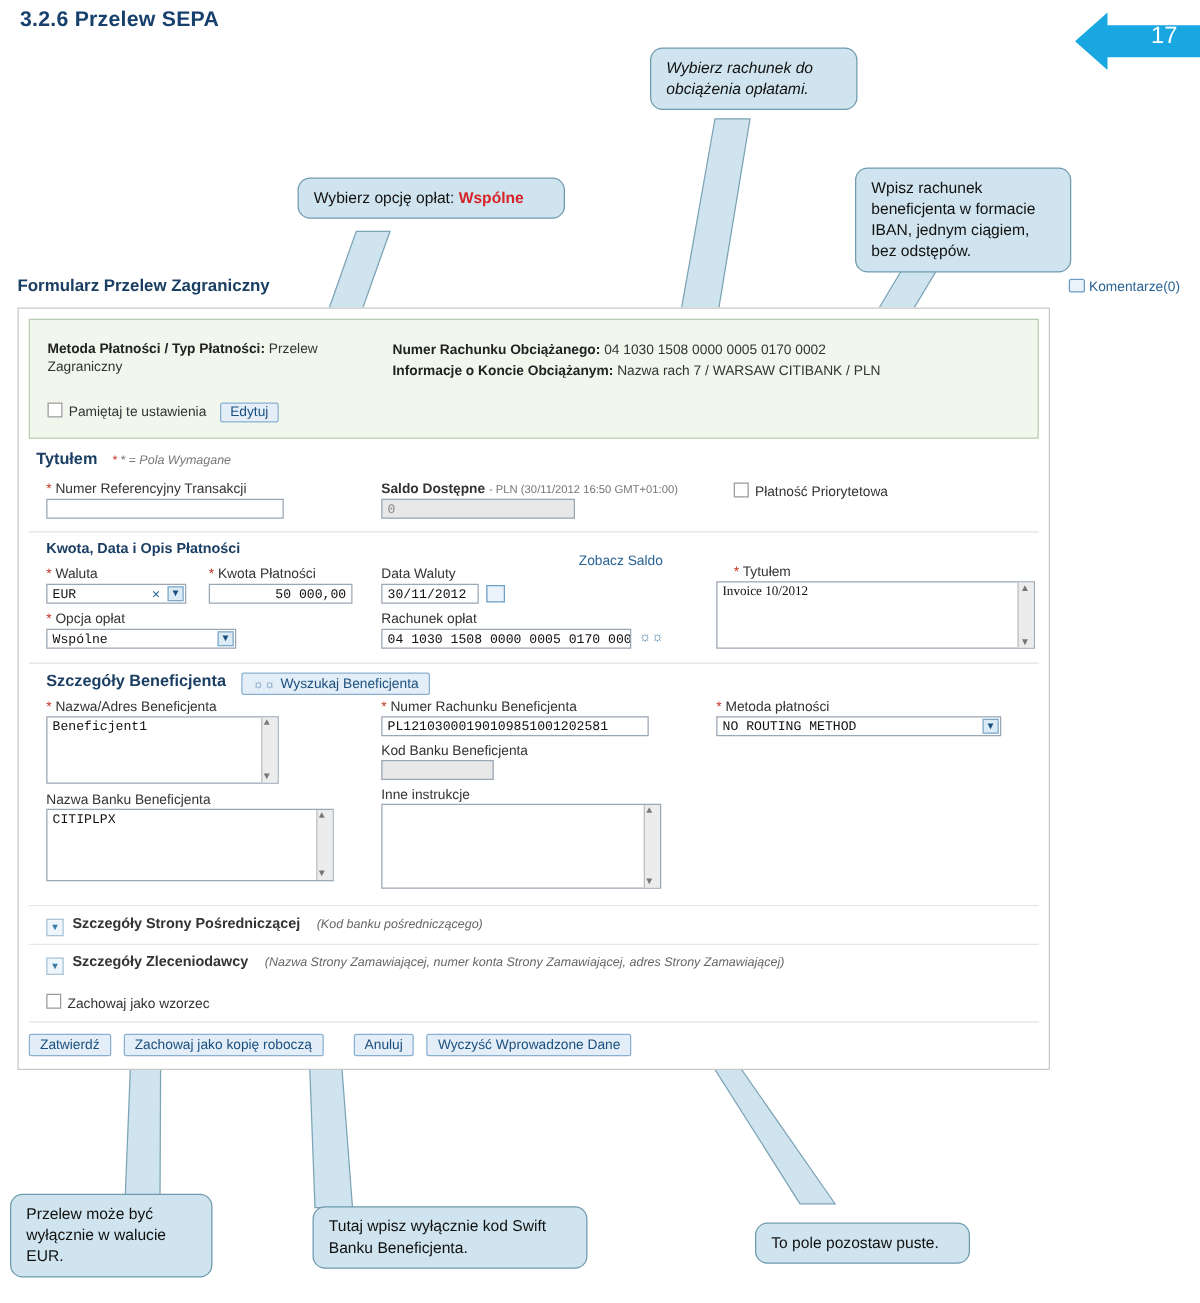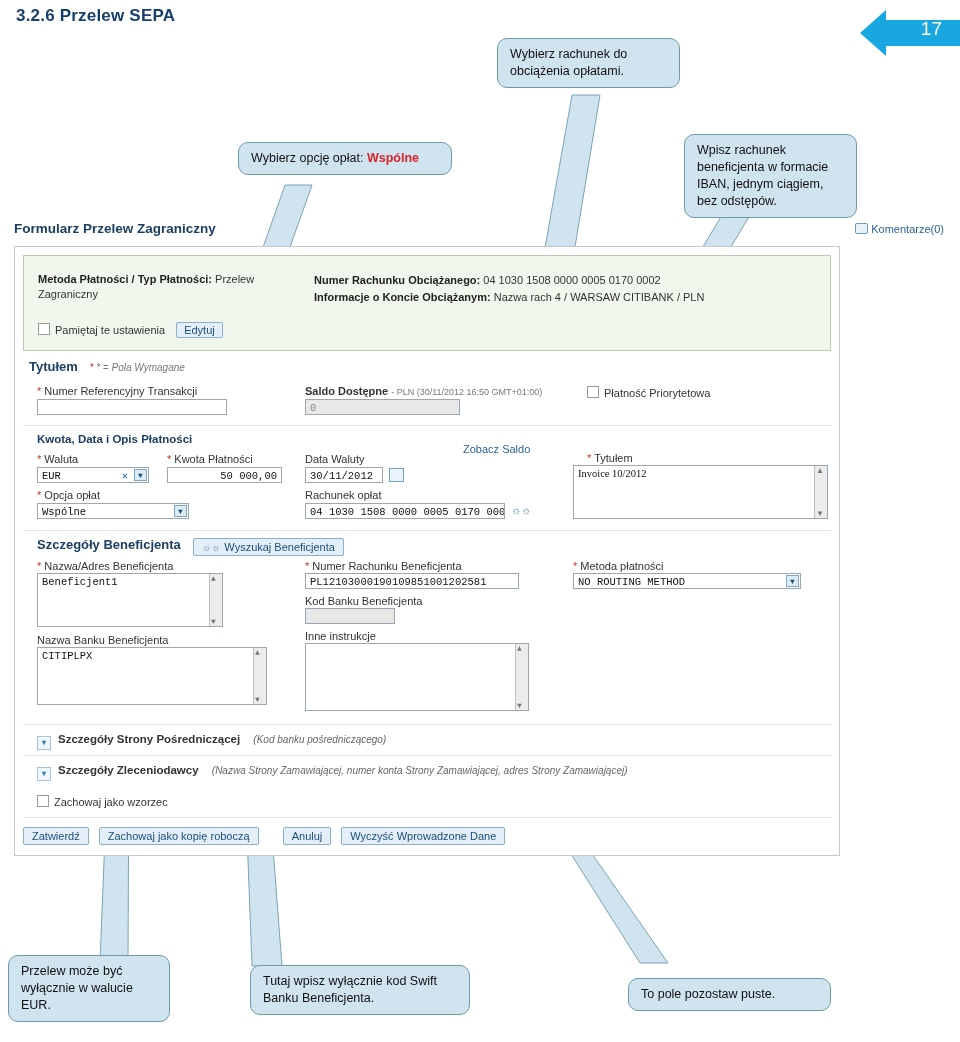--- a/index.html
+++ b/index.html
@@ -103,21 +103,21 @@
     <polygon points="716,780 744,780 760,590 748,586"></polygon>
 
     <polygon points="100,962 128,962 130,516 118,512"></polygon>
 
     <polygon points="252,966 282,966 258,650 240,648"></polygon>
 
     <polygon points="640,963 668,963 478,690 462,682"></polygon>
   </g>
 </svg>
 
-<div class="callout" style="left:497px;top:38px;width:183px;">
+<div class="callout" style="left:520px;top:38px;width:166px;font-style:italic;">
   <span>Wybierz rachunek do obciążenia opłatami.</span>
 </div>
 
 <div class="callout" style="left:238px;top:142px;width:214px;">
   <span>Wybierz opcję opłat: </span><span class="red">Wspólne</span>
 </div>
 
 <div class="callout" style="left:684px;top:134px;width:173px;">
   <span>Wpisz rachunek beneficjenta w formacie IBAN, jednym ciągiem, bez odstępów.</span>
 </div>
@@ -128,21 +128,21 @@
 </div>
 
 <div class="callout" style="left:8px;top:955px;width:162px;">
   <span>Przelew może być wyłącznie w walucie EUR.</span>
 </div>
 
 <div class="callout" style="left:250px;top:965px;width:220px;">
   <span>Tutaj wpisz wyłącznie kod Swift Banku Beneficjenta.</span>
 </div>
 
-<div class="callout" style="left:628px;top:978px;width:203px;">
+<div class="callout" style="left:604px;top:978px;width:172px;">
   <span>To pole pozostaw puste.</span>
 </div>
 
 <div class="shot-title">Formularz Przelew Zagraniczny</div>
 <div class="komentarze">
   <span class="ic"></span><span>Komentarze(0)</span>
 </div>
 
 <div class="shot">
 
@@ -151,21 +151,21 @@
       <b>Metoda Płatności / Typ Płatności:</b>
       <span>Przelew Zagraniczny</span>
     </div>
     <div class="r1">
       <div>
         <b>Numer Rachunku Obciążanego:</b>
         <span>04 1030 1508 0000 0005 0170 0002</span>
       </div>
       <div>
         <b>Informacje o Koncie Obciążanym:</b>
-        <span>Nazwa rach 4 / WARSAW CITIBANK / PLN</span>
+        <span>Nazwa rach 7 / WARSAW CITIBANK / PLN</span>
       </div>
     </div>
     <div class="row2">
       <span class="cbx"></span><span>Pamiętaj te ustawienia</span>
       <span class="btn">Edytuj</span>
     </div>
   </div>
 
   <div class="sec-h" style="left:14px;top:112px;">
     <span>Tytułem</span>

